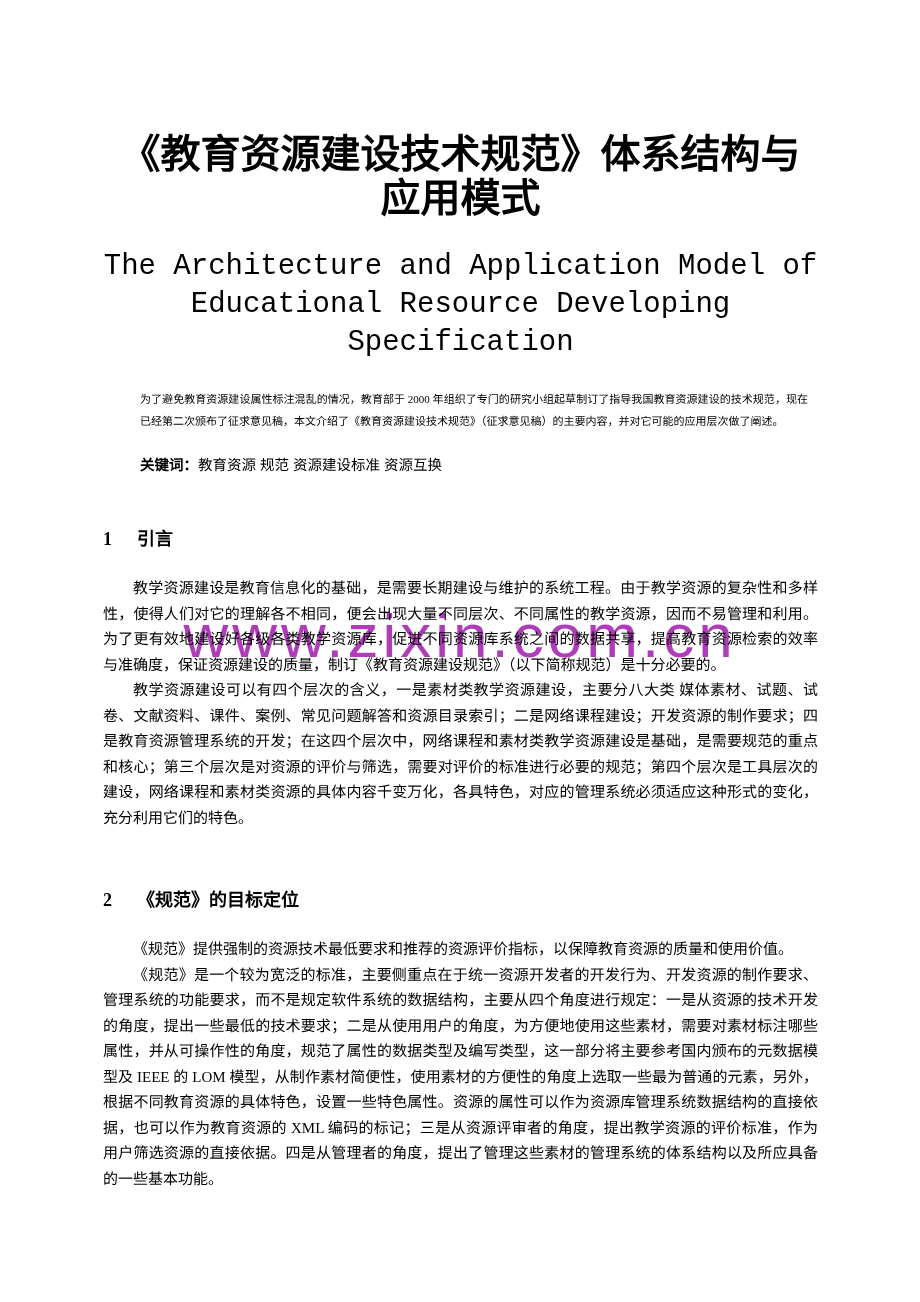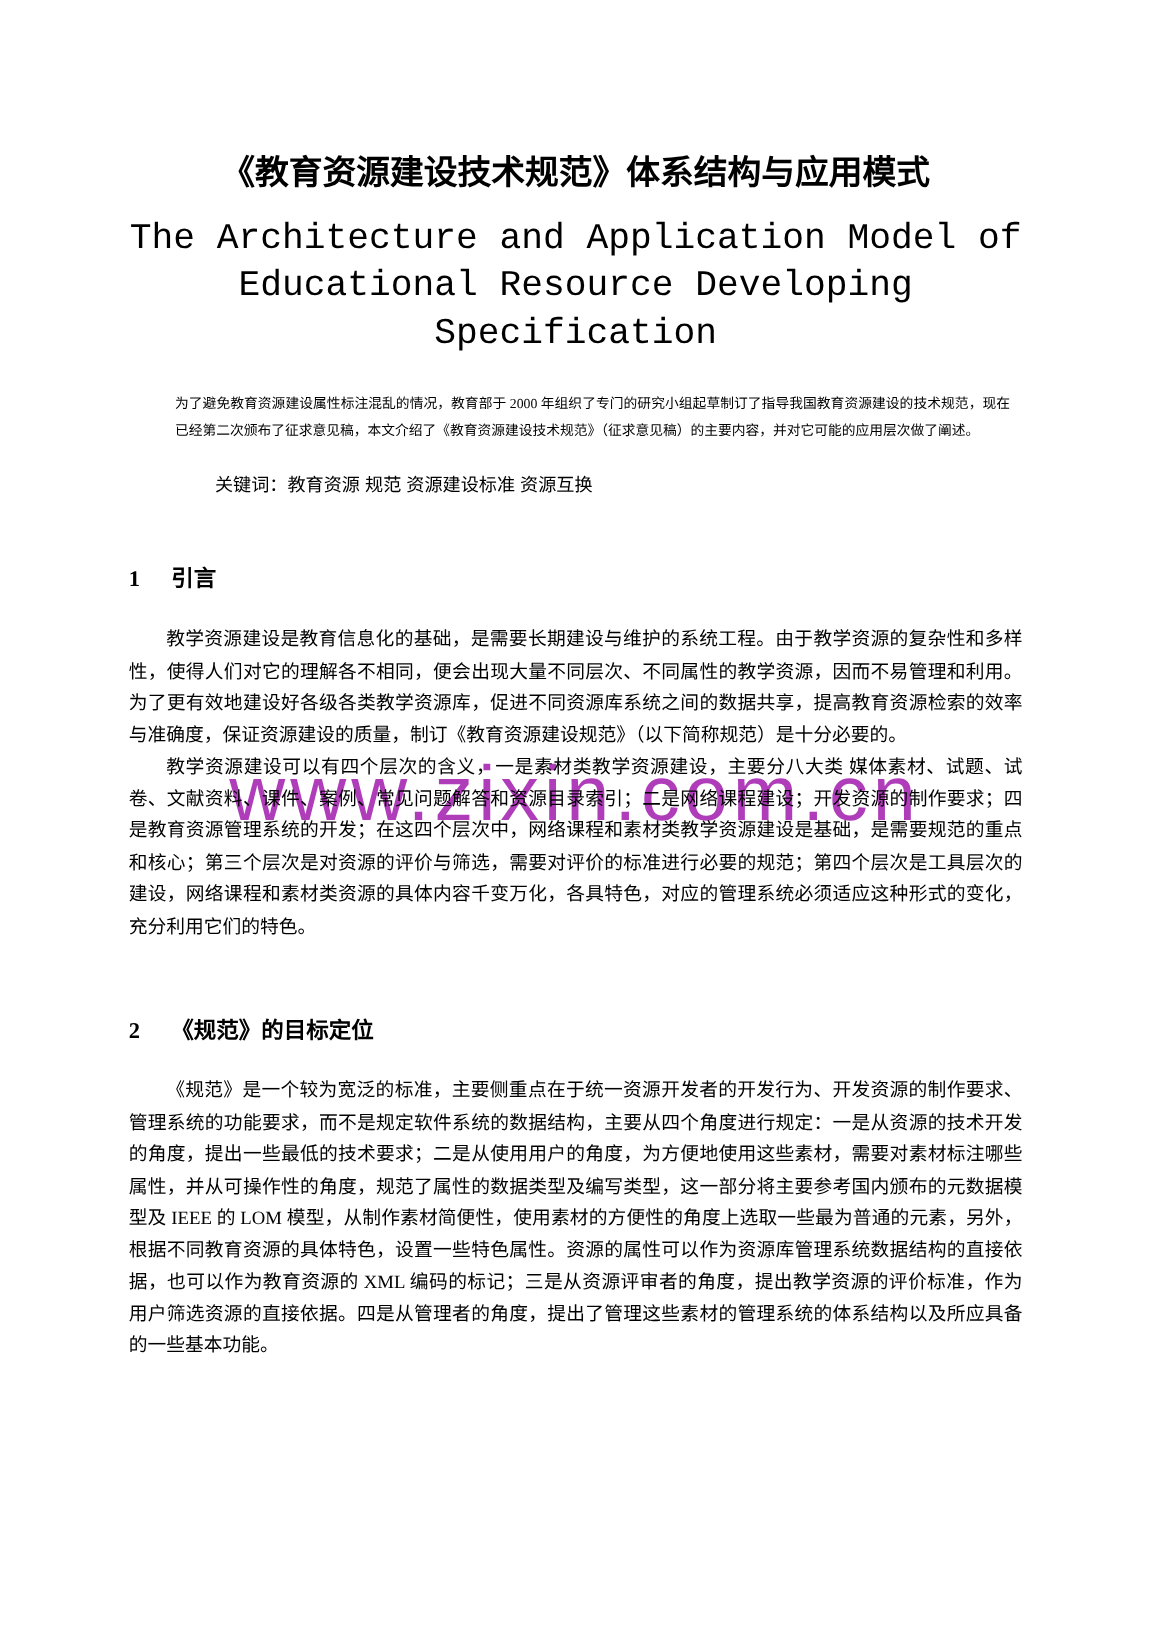--- a/index.html
+++ b/index.html
@@ -41,26 +41,26 @@
   .content {
     position: relative;
     z-index: 1;
     padding: 0 102px 0 103px;
     box-sizing: border-box;
     width: 920px;
   }
 
   
   .title-cn {
-    margin: 0;
+    margin: 16px;
     padding-top: 116px;
     text-align: center;
     font-family: "Liberation Sans", "DejaVu Sans", sans-serif;
     font-weight: bold;
-    font-size: 27px;
+    font-size: 40px;
     line-height: 44px;
     letter-spacing: 0px;
   }
 
   .title-en {
     margin: 0;
     padding-top: 12px;
     text-align: center;
     font-family: Liberation Mono, monospace;
     font-weight: normal;
@@ -77,21 +77,21 @@
     text-align: justify;
     text-justify: inter-ideograph;
   }
 
   .keywords {
     margin: 22px 0 0 0;
     padding: 0 0 0 37px;
     font-size: 14.5px;
     line-height: 22px;
   }
-  .keywords .kw-label { font-weight: normal; margin-left: 32px; }
+  .keywords .kw-label { font-weight: bold; }
   .keywords .kw-values {
     font-family: "Liberation Sans", "DejaVu Sans", sans-serif;
     font-weight: normal;
   }
 
   
   h2.section {
     font-family: "Liberation Sans", "DejaVu Sans", sans-serif;
     font-weight: bold;
     font-size: 18px;
@@ -153,18 +153,19 @@
         <p class="body">教学资源建设可以有四个层次的含义，一是素材类教学资源建设，主要分八大类 媒体素材、试题、试卷、文献资料、课件、案例、常见问题解答和资源目录索引；二是网络课程建设；开发资源的制作要求；四是教育资源管理系统的开发；在这四个层次中，网络课程和素材类教学资源建设是基础，是需要规范的重点和核心；第三个层次是对资源的评价与筛选，需要对评价的标准进行必要的规范；第四个层次是工具层次的建设，网络课程和素材类资源的具体内容千变万化，各具特色，对应的管理系统必须适应这种形式的变化，充分利用它们的特色。</p>
       </div>
     </div>
 
     <div class="sec2-wrap">
       <h2 class="section">
         <span class="sec-num">2</span>
         <span class="sec-title">《规范》的目标定位</span>
       </h2>
       <div class="para-group">
+        <p class="body">《规范》提供强制的资源技术最低要求和推荐的资源评价指标，以保障教育资源的质量和使用价值。</p>
         <p class="body">《规范》是一个较为宽泛的标准，主要侧重点在于统一资源开发者的开发行为、开发资源的制作要求、管理系统的功能要求，而不是规定软件系统的数据结构，主要从四个角度进行规定：一是从资源的技术开发的角度，提出一些最低的技术要求；二是从使用用户的角度，为方便地使用这些素材，需要对素材标注哪些属性，并从可操作性的角度，规范了属性的数据类型及编写类型，这一部分将主要参考国内颁布的元数据模型及 IEEE 的 LOM 模型，从制作素材简便性，使用素材的方便性的角度上选取一些最为普通的元素，另外，根据不同教育资源的具体特色，设置一些特色属性。资源的属性可以作为资源库管理系统数据结构的直接依据，也可以作为教育资源的 XML 编码的标记；三是从资源评审者的角度，提出教学资源的评价标准，作为用户筛选资源的直接依据。四是从管理者的角度，提出了管理这些素材的管理系统的体系结构以及所应具备的一些基本功能。</p>
       </div>
     </div>
 
   </div>
 </div>
 
 </body></html>

